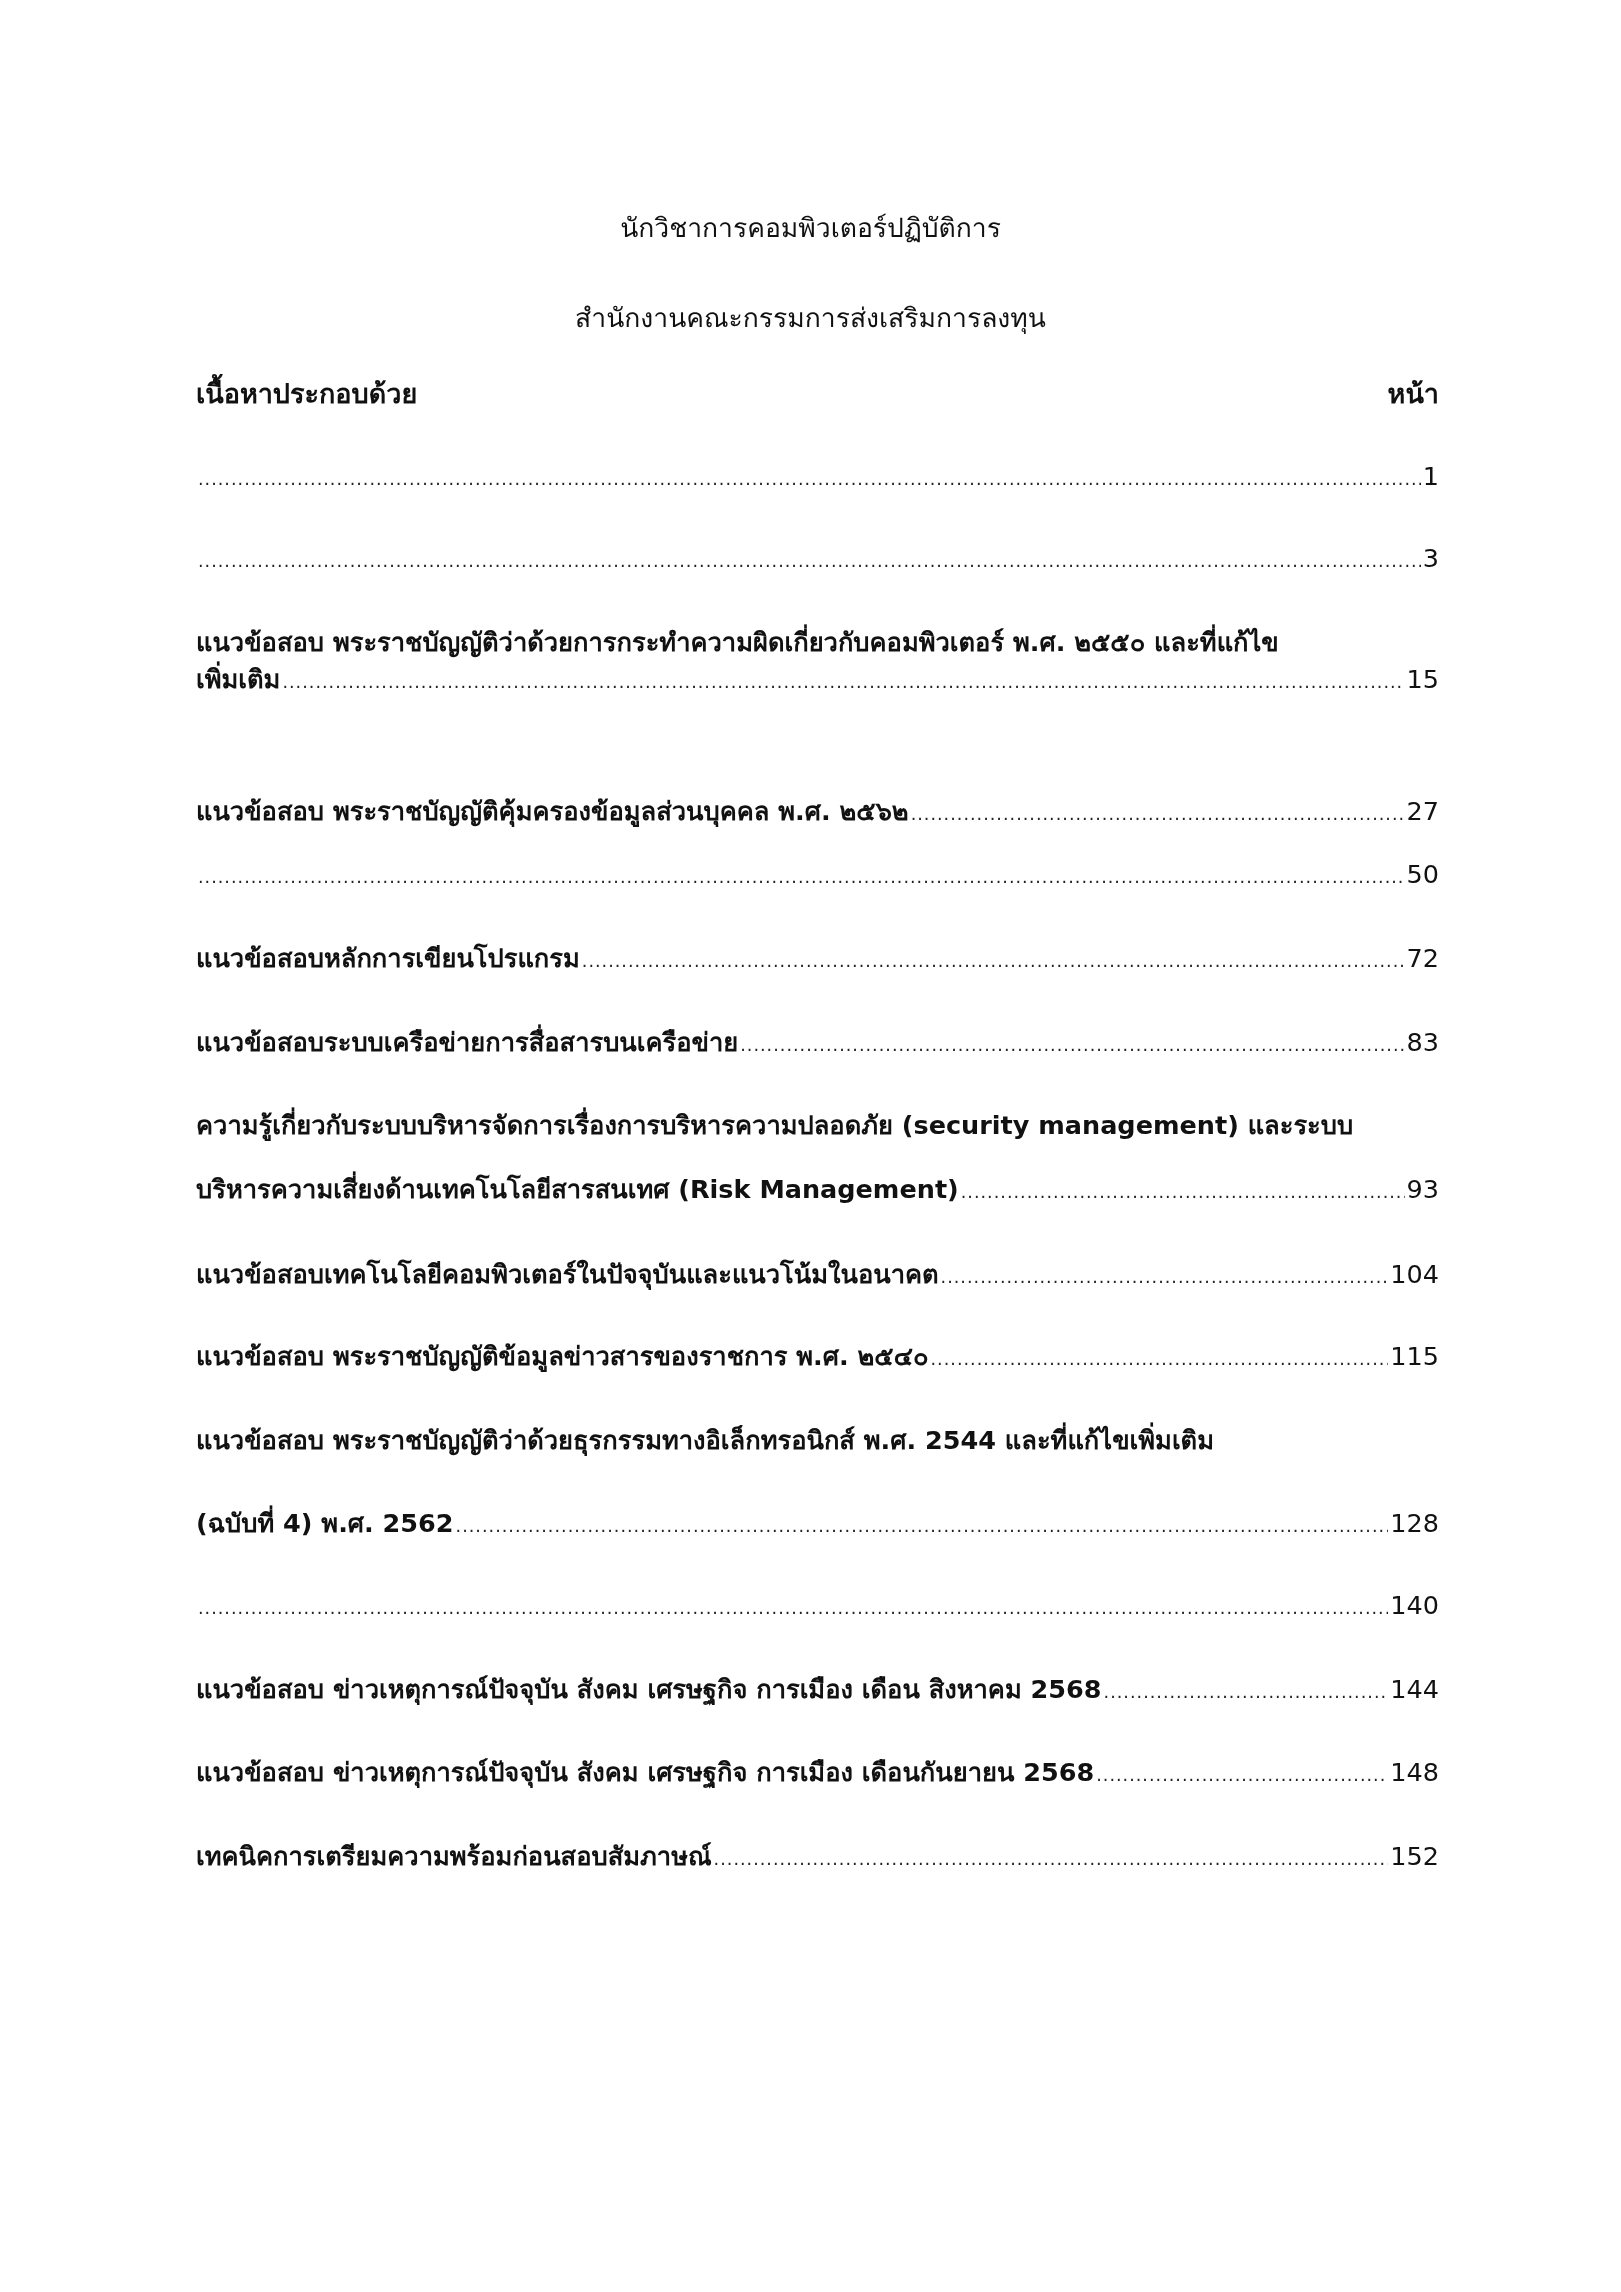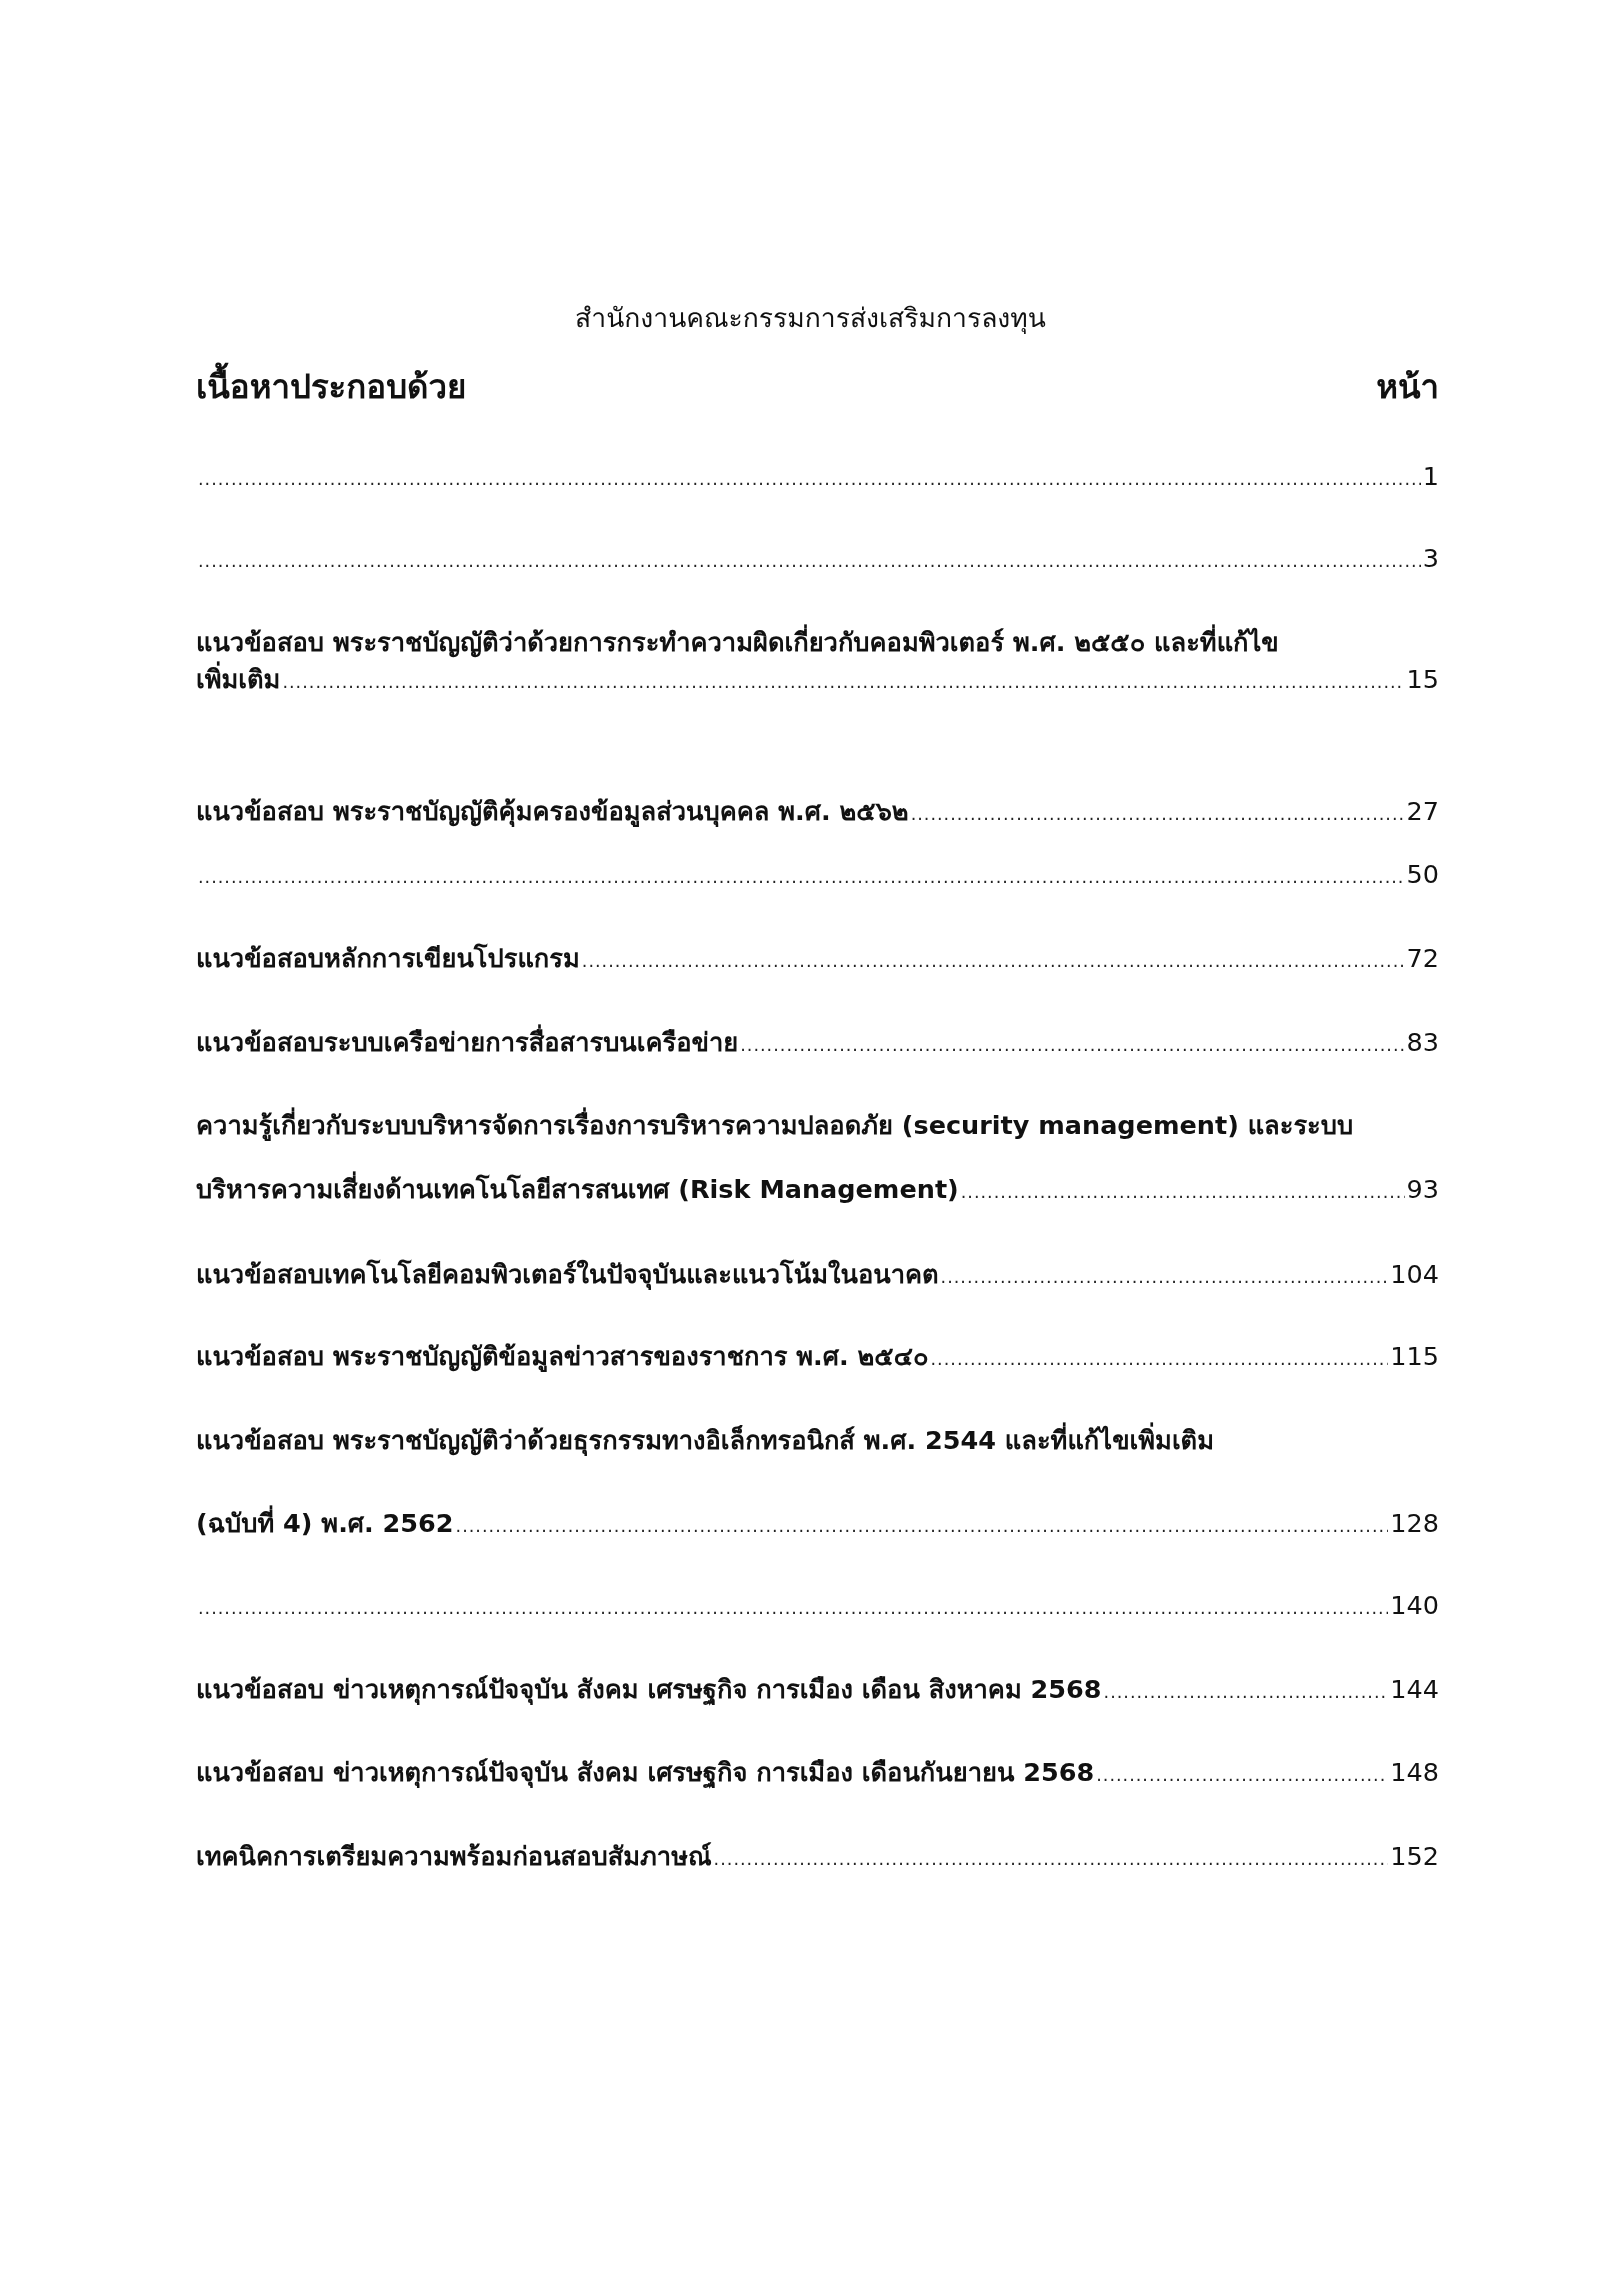--- a/index.html
+++ b/index.html
@@ -36,22 +36,22 @@
     .title.t2 { top: 290px; margin-top: 8px; }
 
     .toc-header {
       position: absolute;
       left: 196px;
       width: 1243px;
       top: 374px;
       height: 39px;
       display: flex;
       justify-content: space-between;
-      align-items: flex-end;
-      font-size: 33px;
+      align-items: center;
+      font-size: 27px;
       font-weight: bold;
     }
 
     .toc-list {
       position: absolute;
       left: 196px;
       width: 1243px;
       top: 0;
     }
     .toc-line {
@@ -85,20 +85,21 @@
       flex: 0 0 auto;
       font-weight: normal;
       font-size: 25.5px;
     }
   </style>
 </head>
 <body>
 
 <div class="page">
 
+  <div class="title t1">นักวิชาการคอมพิวเตอร์ปฏิบัติการ</div>
   <div class="title t2">สำนักงานคณะกรรมการส่งเสริมการลงทุน</div>
 
   <div class="toc-header">
     <span>เนื้อหาประกอบด้วย</span>
     <span>หน้า</span>
   </div>
 
   <div class="toc-list">
 
     <div class="toc-line" style="top:457px">

